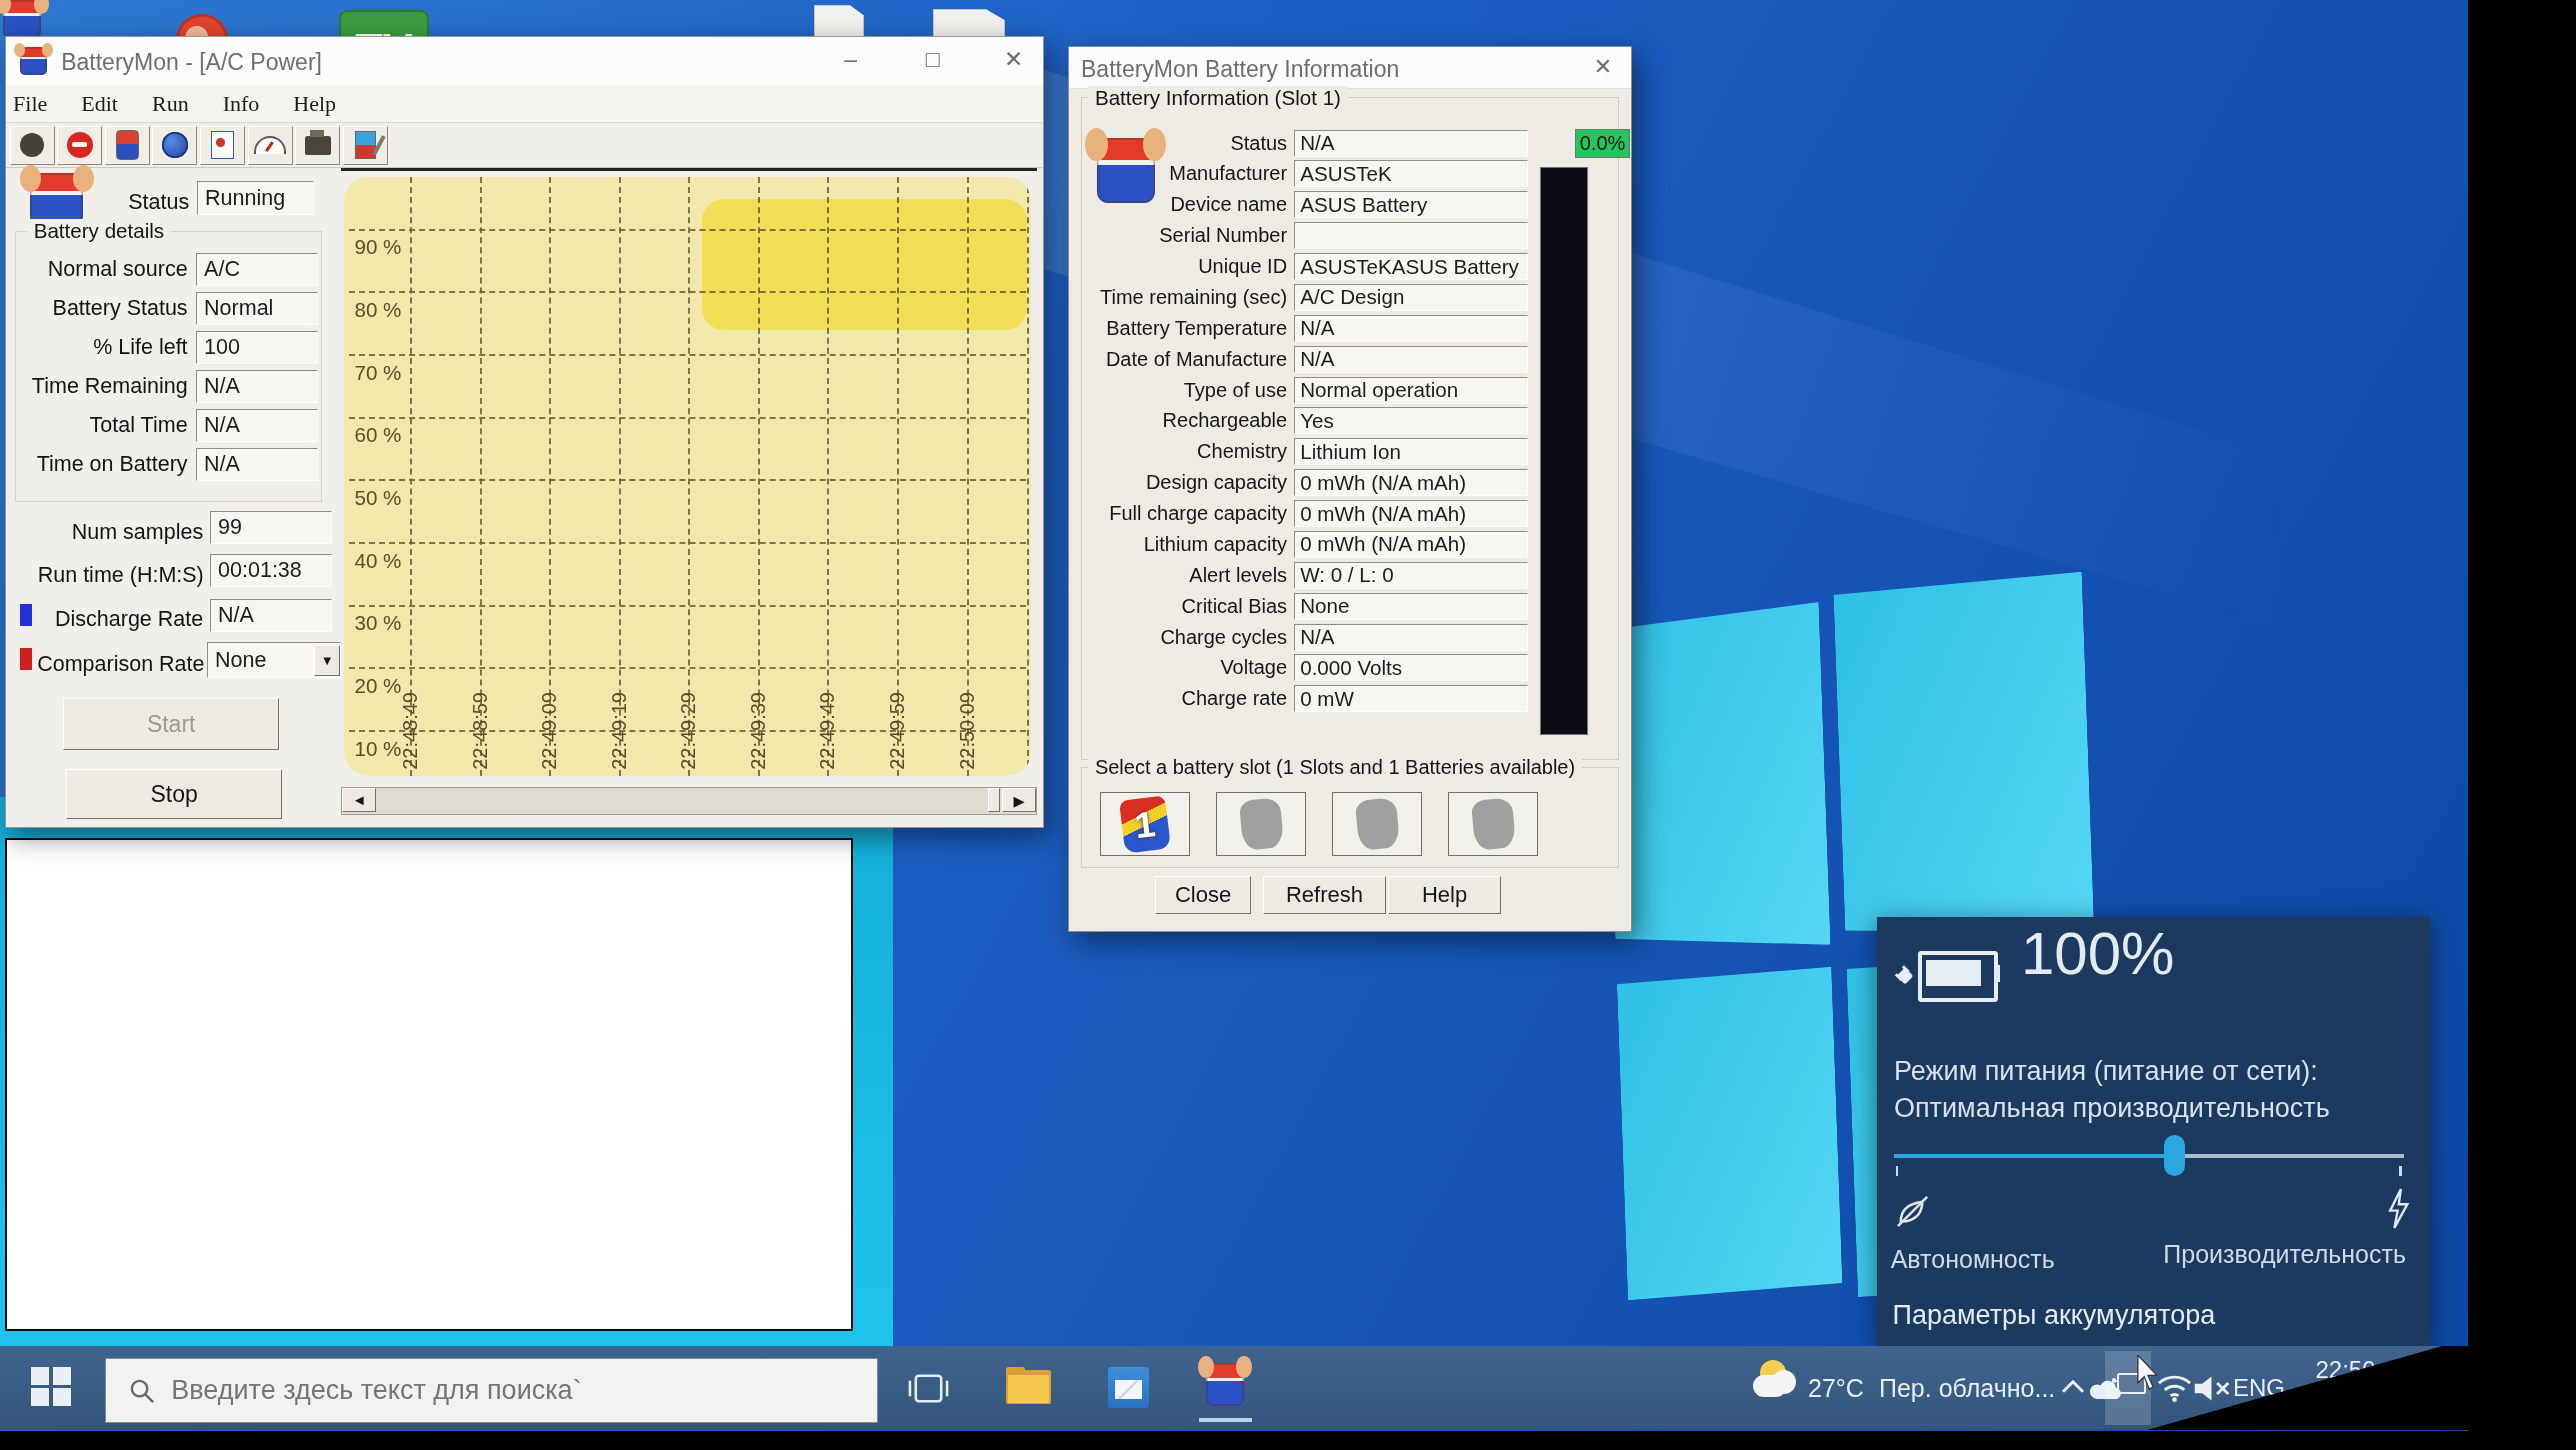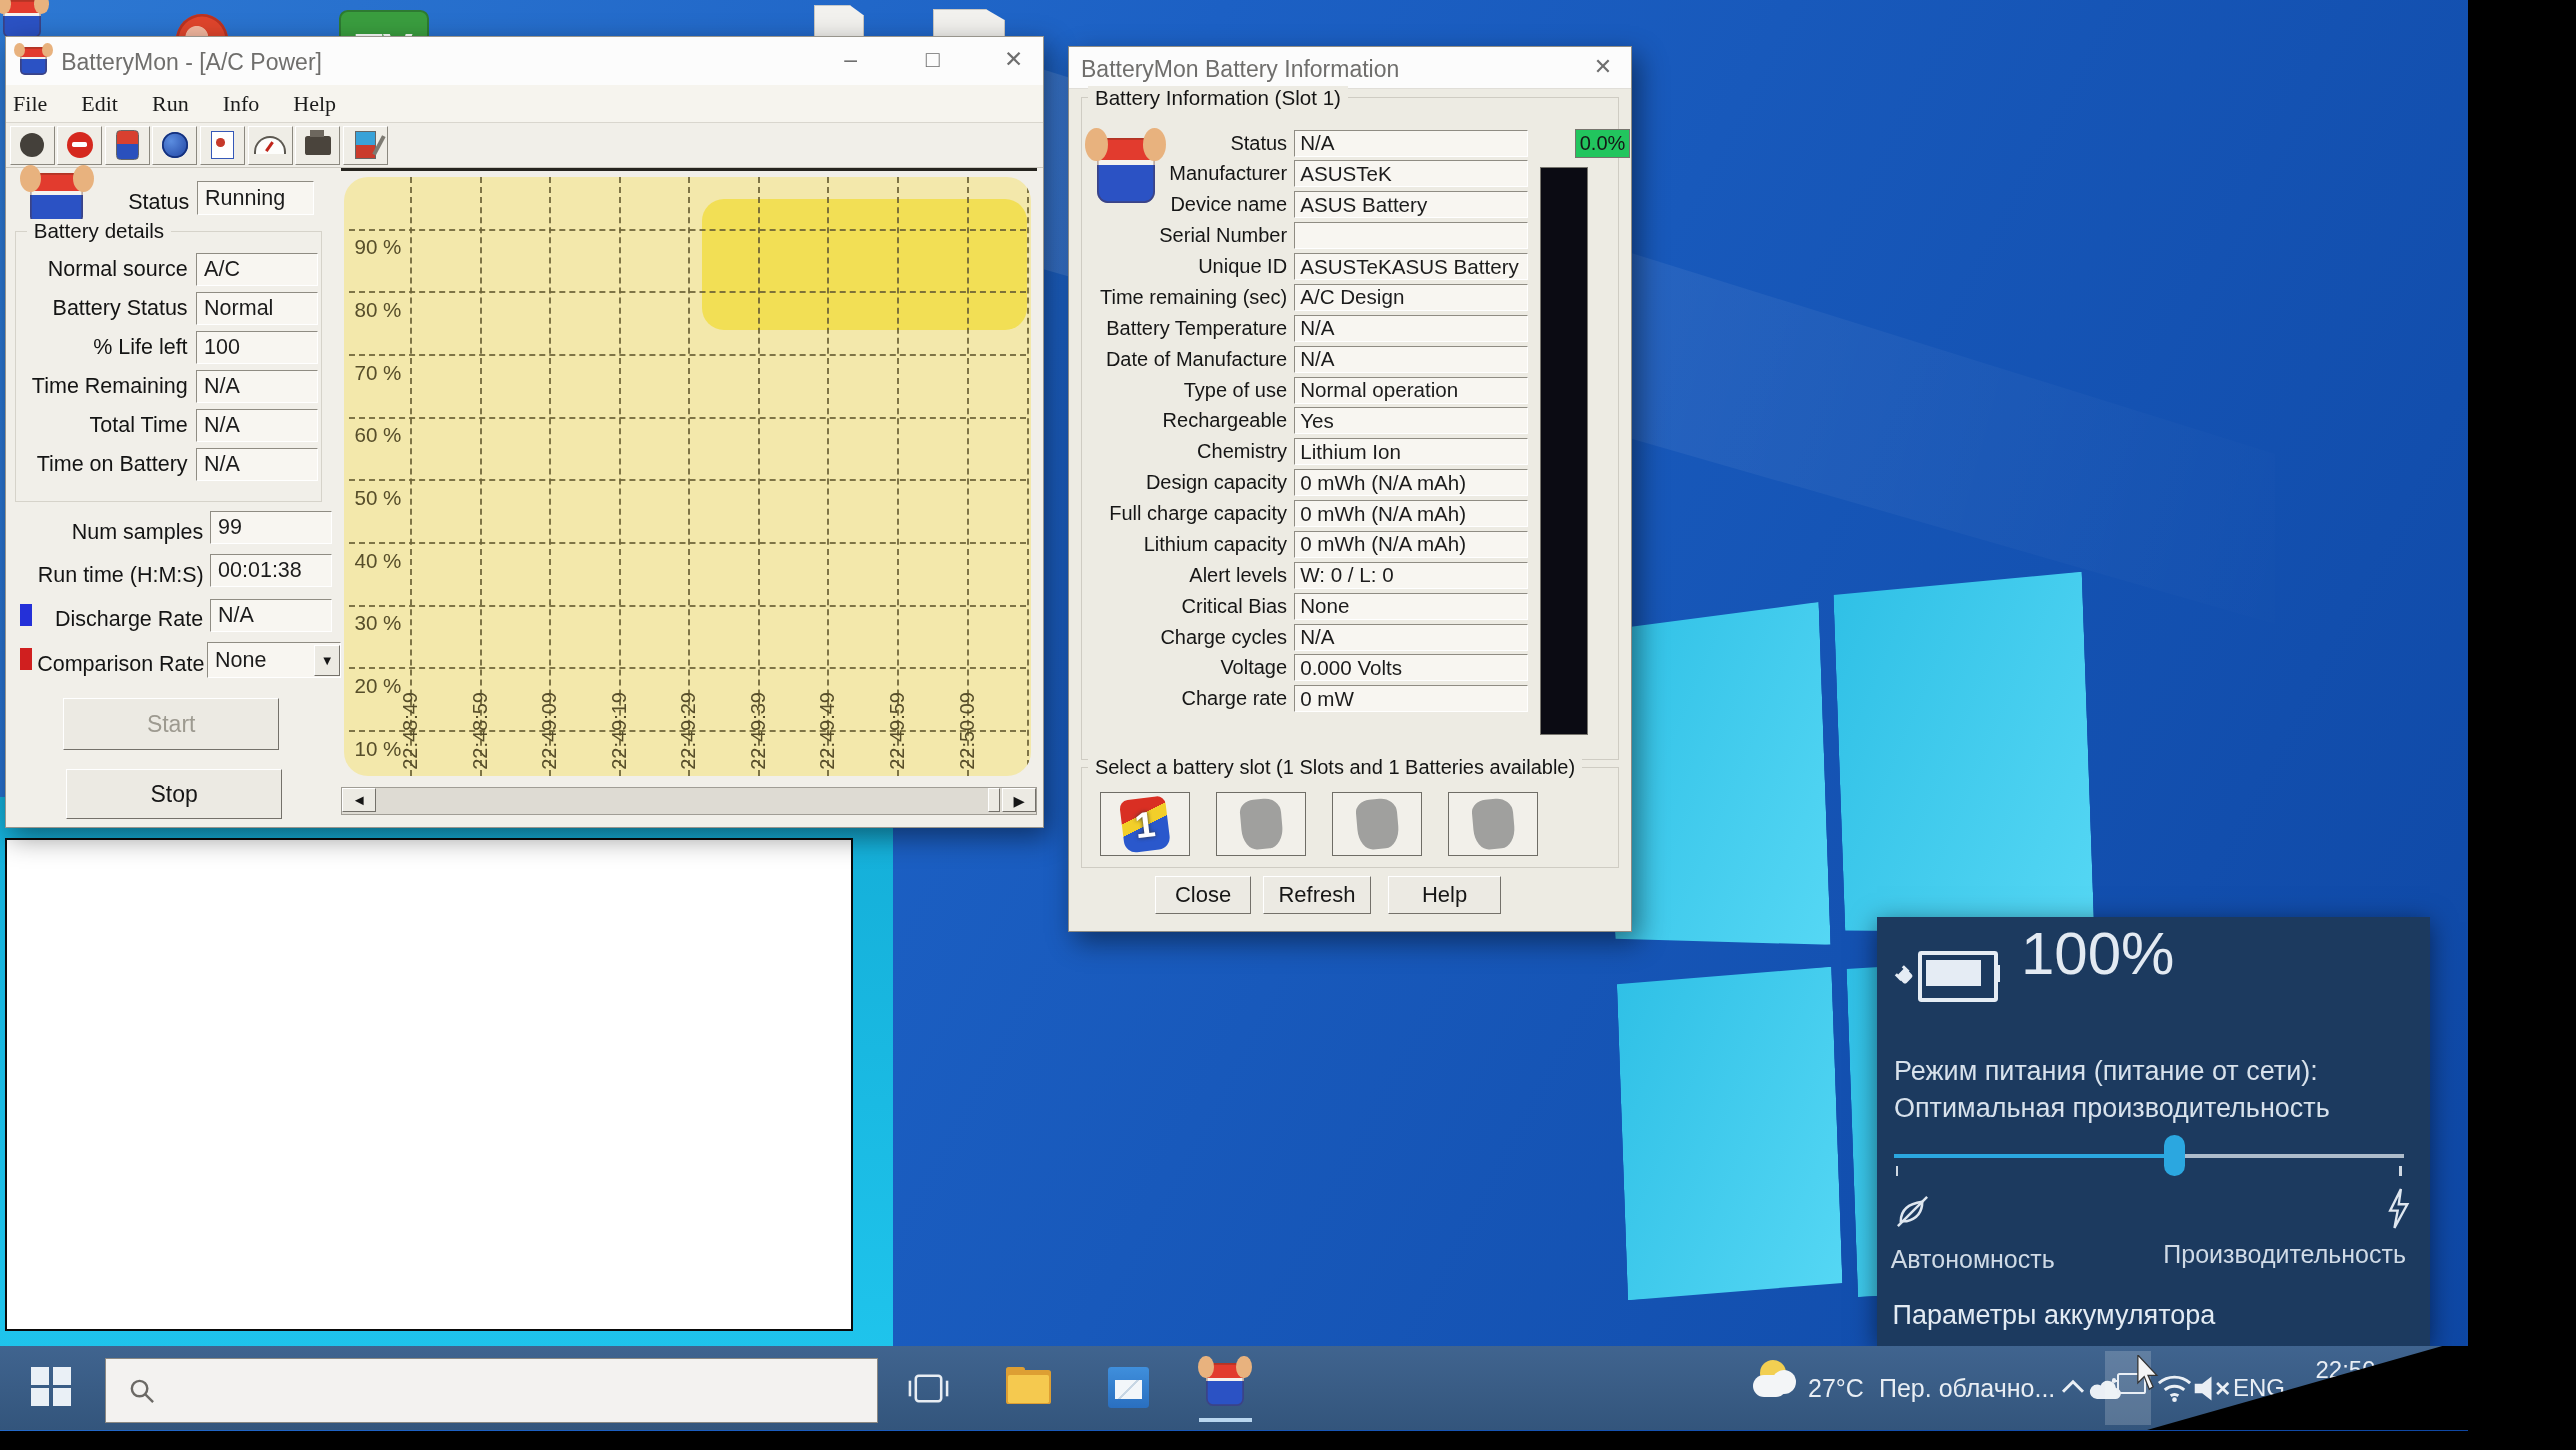--- a/index.html
+++ b/index.html
@@ -377,21 +377,21 @@
         <div class="slot-grey"></div>
       </div>
     <div class="slotbtn" style="left:263px;top:745px;">
         <div class="slot-grey"></div>
       </div>
     <div class="slotbtn" style="left:379px;top:745px;">
         <div class="slot-grey"></div>
       </div>
 
     <div class="abs btn3d" style="left:86px;top:829px;width:96px;height:38px;font-size:22px;">Close</div>
-    <div class="abs btn3d" style="left:194px;top:829px;width:108px;height:38px;font-size:22px;">Refresh</div>
+    <div class="abs btn3d" style="left:194px;top:829px;width:123px;height:38px;font-size:22px;">Refresh</div>
     <div class="abs btn3d" style="left:319px;top:829px;width:113px;height:38px;font-size:22px;">Help</div>
   </div>
 
   <div class="abs" style="left:5.2px;top:838px;width:848px;height:493px;background:#fff;border:2.6px solid #0a0a0a;z-index:4;box-sizing:border-box;"></div>
 
   <div id="flyout">
     <div class="abs" style="left:17px;top:31px;width:112px;height:53px;">
       <div class="abs" style="left:0;top:15.5px;width:20.6px;height:20.6px;">
         <div class="abs" style="left:10.3px;top:1.7px;width:3.4px;height:7.7px;background:#e5ecf4;transform:rotate(-45deg);"></div>
         <div class="abs" style="left:2.6px;top:9.4px;width:3.4px;height:7.7px;background:#e5ecf4;transform:rotate(-45deg);"></div>
@@ -430,20 +430,21 @@
       <div class="abs" style="left:21.5px;top:0;width:18px;height:18px;background:#eaf0f6;"></div>
       <div class="abs" style="left:0;top:21.5px;width:18px;height:18px;background:#eaf0f6;"></div>
       <div class="abs" style="left:21.5px;top:21.5px;width:18px;height:18px;background:#eaf0f6;"></div>
     </div>
     <div class="abs" style="left:105px;top:12px;width:773px;height:65px;background:#f3f2f0;border:0.9px solid #8a8883;
          display:flex;align-items:center;box-sizing:border-box;">
       <svg style="margin:0 13.7px 0 20.6px;" width="29" height="29" viewBox="0 0 30 30">
         <circle cx="13" cy="13" r="8" fill="none" stroke="#6b6965" stroke-width="2.5"></circle>
         <line x1="19" y1="19" x2="27" y2="27" stroke="#6b6965" stroke-width="2.5"></line>
       </svg>
+      <input style="flex: 1 1 0%; border: none; outline: none; background: transparent; font-size: 27px; color: rgb(79, 77, 74); font-family: &quot;Liberation Sans&quot;, sans-serif;" placeholder="Введите здесь текст для поиска`">
     </div>
     <svg class="abs" style="left:907px;top:20.6px;" width="43" height="43" viewBox="0 0 44 44">
       <rect x="9" y="9" width="26" height="26" rx="3" fill="none" stroke="#e8edf3" stroke-width="2.6"></rect>
       <line x1="3" y1="14" x2="3" y2="30" stroke="#e8edf3" stroke-width="2.6"></line>
       <line x1="41" y1="14" x2="41" y2="30" stroke="#e8edf3" stroke-width="2.6"></line>
     </svg>
     <div class="abs" style="left:1006px;top:20.6px;width:45px;height:39px;">
       <div class="abs" style="left:0;top:3.4px;width:45px;height:34px;background:#dd9f33;border-radius:2.6px;"></div>
       <div class="abs" style="left:0;top:0;width:19px;height:8.6px;background:#dd9f33;border-radius:2.6px 2.6px 0 0;"></div>
       <div class="abs" style="left:1.7px;top:8.6px;width:41px;height:27.5px;background:#f5c94f;border-radius:1.7px;"></div>

